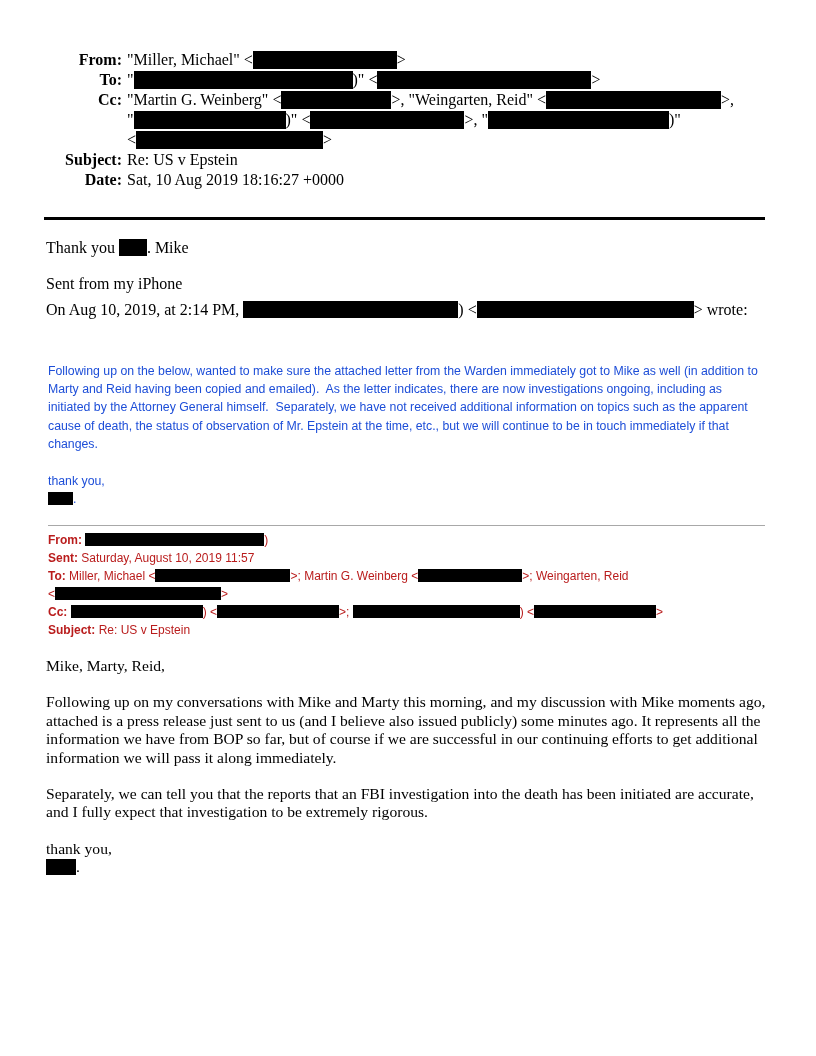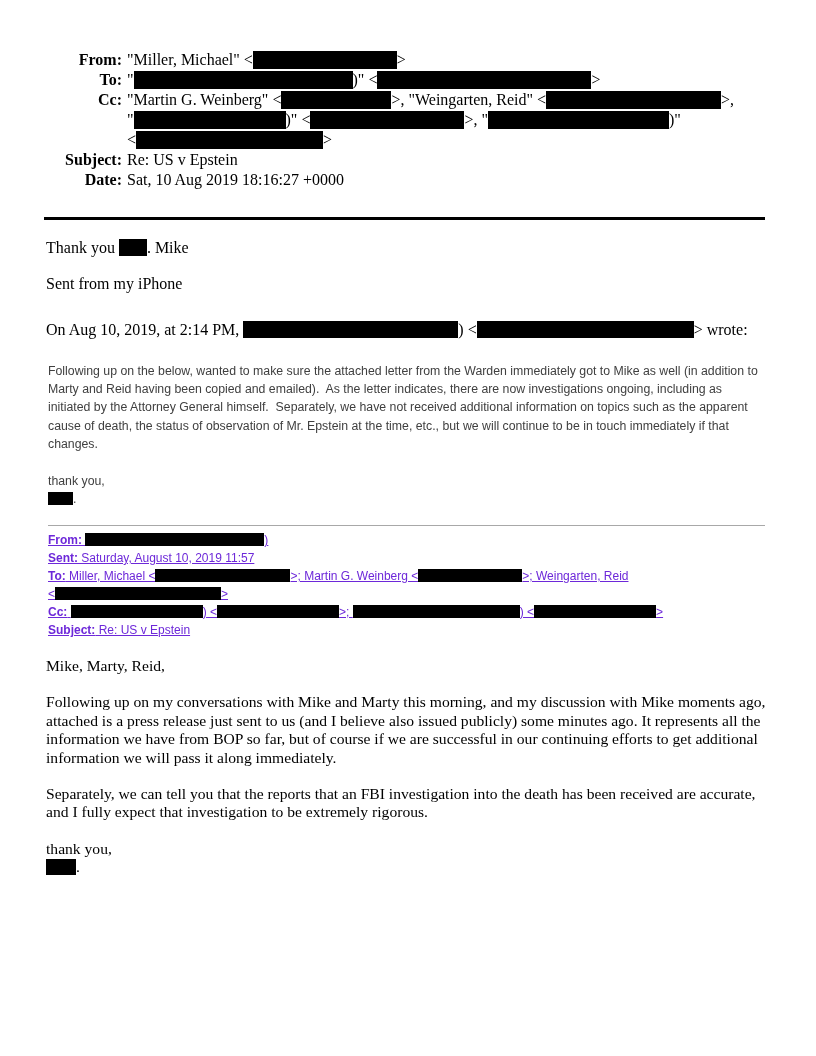--- a/index.html
+++ b/index.html
@@ -23,21 +23,21 @@
   .blue{position:absolute;left:48px;top:362px;width:714px;
         font-family:"Liberation Sans",sans-serif;font-size:12.3px;line-height:18.2px;}
   .blue p{margin:0;white-space:pre-wrap;}
   .blue .closing{margin-top:19px;}
   .blue .redact{height:13px;vertical-align:-2px;}
 
   .rule-thin{position:absolute;left:48px;top:525px;width:717px;height:1px;background:#a8a8a8;}
 
   
   .h2{position:absolute;left:48px;top:531px;width:717px;
-      font-family:"Liberation Sans",sans-serif;font-size:12px;line-height:18px;color:#6d28d9;text-decoration:underline;}
+      font-family:"Liberation Sans",sans-serif;font-size:12px;line-height:18px;color:#b91c1c;}
   .h2 .h2label{font-weight:bold;}
   .h2 .redact{height:13px;vertical-align:-2px;}
 
   
   .body2{position:absolute;left:46px;top:657px;width:726px;font-size:15.6px;line-height:18.4px;}
   .body2 p{margin:18px 4px 0 0;}
   .body2 p.first{margin-top:0;}
   .body2 .redact{height:16px;vertical-align:-3px;}
 
   .attachment{position:absolute;left:40px;top:944px;font-size:10px;}
@@ -69,42 +69,42 @@
       <div class="h1row">
         <div class="h1label">Date:</div>
         <div class="h1value"><span>Sat, 10 Aug 2019 18:16:27 +0000</span></div>
       </div>
     </div>
 
   <div class="rule-thick" style="background: rgb(0, 0, 0);"></div>
 
   <div class="b1line" style="top:274px">Sent from my iPhone</div>
   <div class="b1line" style="top:238px"><span>Thank you </span><span class="redact" style="width: 28px; background: rgb(0, 0, 0);"></span><span>. Mike</span></div>
-  <div class="b1line" style="top:320px"><span>On Aug 10, 2019, at 2:14 PM, </span><span class="redact" style="width: 215px; background: rgb(0, 0, 0);"></span><span>) &lt;</span><span class="redact" style="width: 217px; background: rgb(0, 0, 0);"></span><span>&gt; wrote:</span></div>
+  <div class="b1line" style="top:300px"><span>On Aug 10, 2019, at 2:14 PM, </span><span class="redact" style="width: 215px; background: rgb(0, 0, 0);"></span><span>) &lt;</span><span class="redact" style="width: 217px; background: rgb(0, 0, 0);"></span><span>&gt; wrote:</span></div>
 
-  <div class="blue" style="color: #404040;">
+  <div class="blue" style="color: #1d4ed8;">
     <p>Following up on the below, wanted to make sure the attached letter from the Warden immediately got to Mike as well (in addition to Marty and Reid having been copied and emailed).  As the letter indicates, there are now investigations ongoing, including as initiated by the Attorney General himself.  Separately, we have not received additional information on topics such as the apparent cause of death, the status of observation of Mr. Epstein at the time, etc., but we will continue to be in touch immediately if that changes.</p>
     <p class="closing">thank you,</p>
     <div><span class="redact" style="width: 25px; background: rgb(0, 0, 0);"></span><span>.</span></div>
   </div>
 
   <div class="rule-thin" style="background: rgb(168, 168, 168);"></div>
 
   <div class="h2">
       <div><span class="h2label">From:</span><span> </span><span class="redact" style="width: 179px; background: rgb(0, 0, 0);"></span><span>)</span></div>
       <div><span class="h2label">Sent:</span><span> Saturday, August 10, 2019 11:57</span></div>
       <div><span class="h2label">To:</span><span> Miller, Michael &lt;</span><span class="redact" style="width: 135px; background: rgb(0, 0, 0);"></span><span>&gt;; Martin G. Weinberg &lt;</span><span class="redact" style="width: 104px; background: rgb(0, 0, 0);"></span><span>&gt;; Weingarten, Reid</span><br><span>&lt;</span><span class="redact" style="width: 166px; background: rgb(0, 0, 0);"></span><span>&gt;</span></div>
       <div><span class="h2label">Cc:</span><span> </span><span class="redact" style="width: 132px; background: rgb(0, 0, 0);"></span><span>) &lt;</span><span class="redact" style="width: 122px; background: rgb(0, 0, 0);"></span><span>&gt;; </span><span class="redact" style="width: 167px; background: rgb(0, 0, 0);"></span><span>) &lt;</span><span class="redact" style="width: 122px; background: rgb(0, 0, 0);"></span><span>&gt;</span></div>
       <div><span class="h2label">Subject:</span><span> Re: US v Epstein</span></div>
     </div>
 
   <div class="body2">
     <p class="first">Mike, Marty, Reid,</p>
     <p>Following up on my conversations with Mike and Marty this morning, and my discussion with Mike moments ago, attached is a press release just sent to us (and I believe also issued publicly) some minutes ago. It represents all the information we have from BOP so far, but of course if we are successful in our continuing efforts to get additional information we will pass it along immediately.</p>
-    <p>Separately, we can tell you that the reports that an FBI investigation into the death has been received are accurate, and I fully expect that investigation to be extremely rigorous.</p>
+    <p>Separately, we can tell you that the reports that an FBI investigation into the death has been initiated are accurate, and I fully expect that investigation to be extremely rigorous.</p>
     <p>thank you,</p>
     <div><span class="redact" style="width: 30px; background: rgb(0, 0, 0);"></span><span>.</span></div>
   </div>
 
   <div class="attachment">&lt;mltC634.pdf&gt;</div>
 
   <div class="footer-redact" style="background: rgb(0, 0, 0);"></div>
 
 </div>
 

